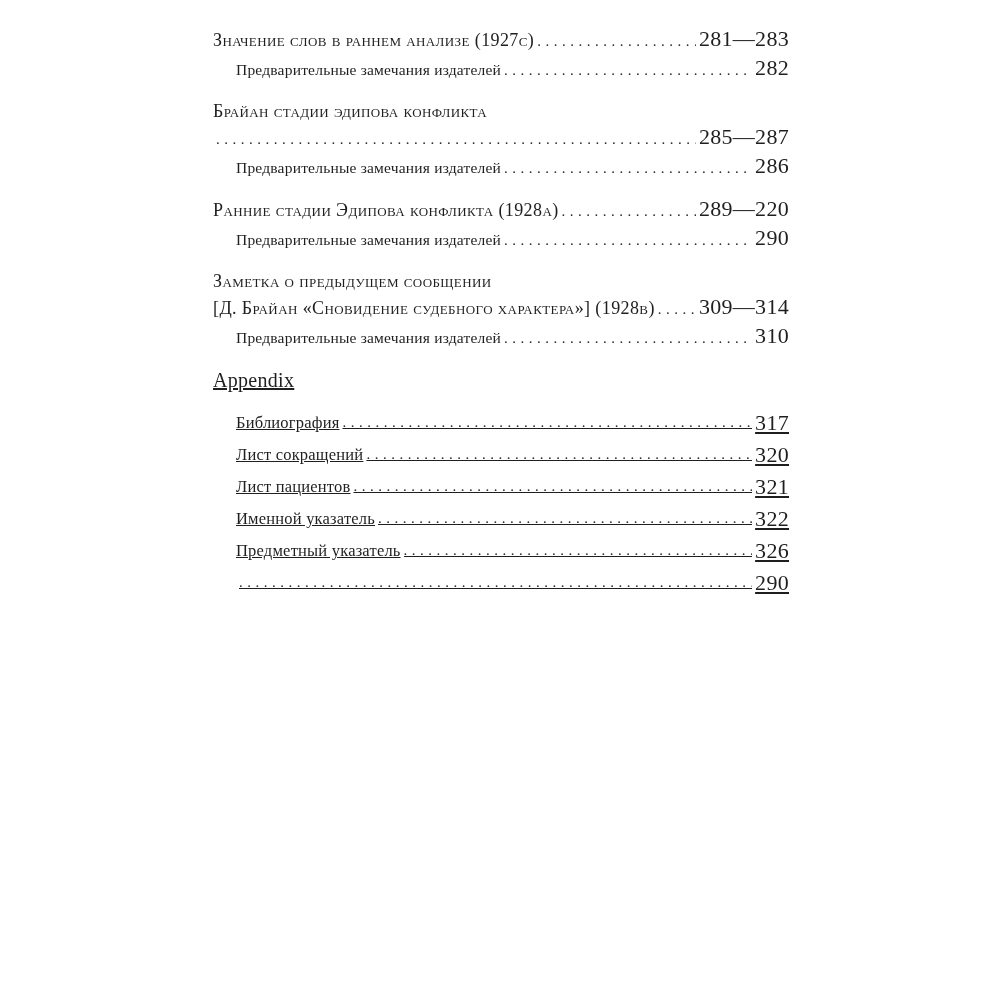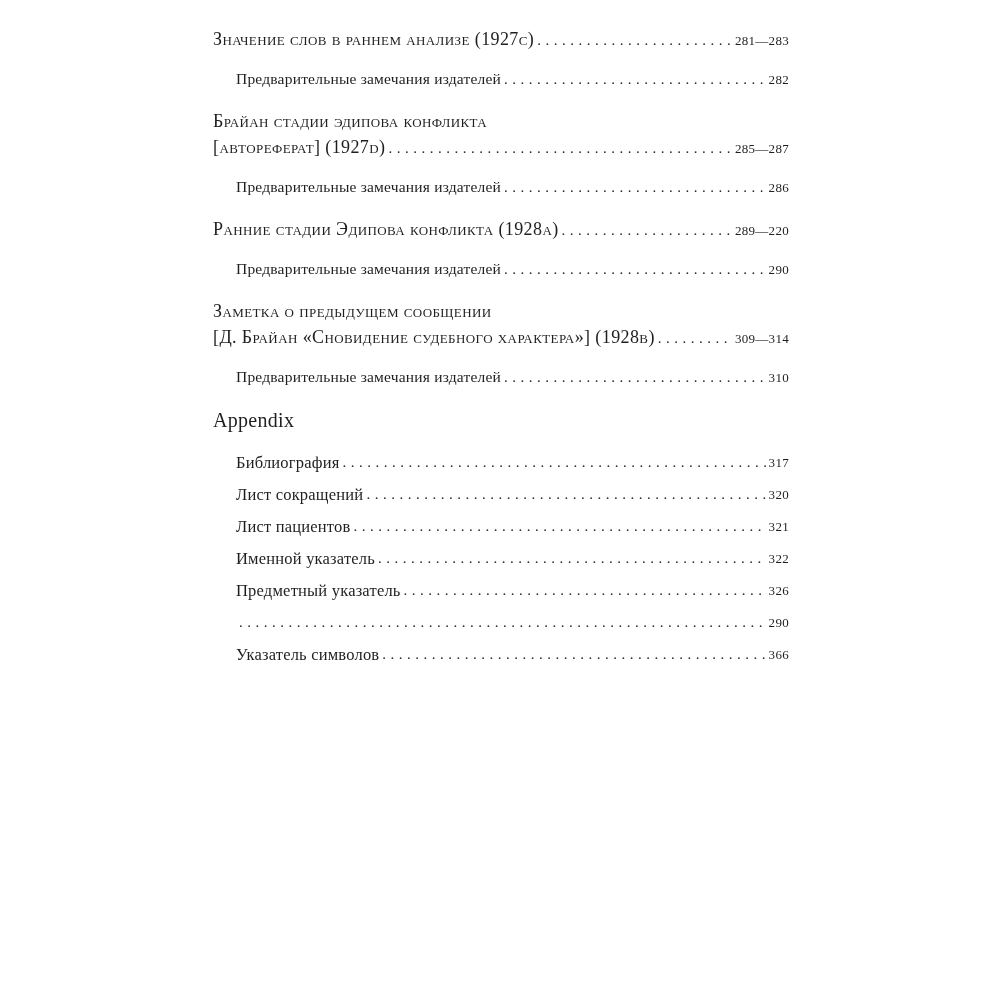--- a/index.html
+++ b/index.html
@@ -24,48 +24,48 @@
   }
   .entry { margin-bottom: 17px; }
   .title {
     font-variant: small-caps;
     font-size: 18px;
     letter-spacing: 0.4px;
     white-space: nowrap;
   }
   .main-line { line-height: 26px; text-align: right; }
   .pages {
-    font-size: 13px;
+    font-size: 22px;
     white-space: nowrap;
     letter-spacing: 0.3px;
   }
   .leader {
     flex: 1 1 auto;
     min-width: 12px;
     overflow: hidden;
     white-space: nowrap;
     margin: 0 3px;
   }
   .leader::after {
     content: "...................................................................................................................................................";
     letter-spacing: 4.5px;
     font-size: 15px;
     color: #2a2a2a;
   }
   .sub-row {
     padding-left: 23px;
-    margin-top: 14px;
+    margin-top: 3px;
     line-height: 22px;
   }
   .sub-label {
     font-size: 15.5px;
     white-space: nowrap;
     letter-spacing: 0.2px;
   }
-  .appendix { margin-top: 14px; }
+  .appendix { margin-top: 14px; text-decoration: underline; }
   .appendix-heading {
     font-size: 20px;
     line-height: 28px;
     margin-bottom: 12px;
     letter-spacing: 0.3px;
   }
   .appendix-item {
     padding-left: 23px;
     line-height: 31px;
     align-items: flex-end;
@@ -92,21 +92,20 @@
       <span class="leader"></span>
       <span class="pages">282</span>
     </div>
   </div>
 
   <div class="entry">
     <div class="row main-line">
       <span class="title">Брайан стадии эдипова конфликта</span>
     </div>
     <div class="row main-line">
-      <span class="title">[автореферат] (1927d)</span>
       <span class="leader"></span>
       <span class="pages">285—287</span>
     </div>
     <div class="row sub-row">
       <span class="sub-label">Предварительные замечания издателей</span>
       <span class="leader"></span>
       <span class="pages">286</span>
     </div>
   </div>
 
@@ -164,20 +163,15 @@
     </div>
     <div class="row appendix-item">
       <span class="item-label">Предметный указатель</span>
       <span class="leader"></span>
       <span class="pages">326</span>
     </div>
     <div class="row appendix-item">
       <span class="leader"></span>
       <span class="pages">290</span>
     </div>
-    <div class="row appendix-item">
-      <span class="item-label">Указатель символов</span>
-      <span class="leader"></span>
-      <span class="pages">366</span>
-    </div>
   </div>
 
 </div>
 
 </body></html>

